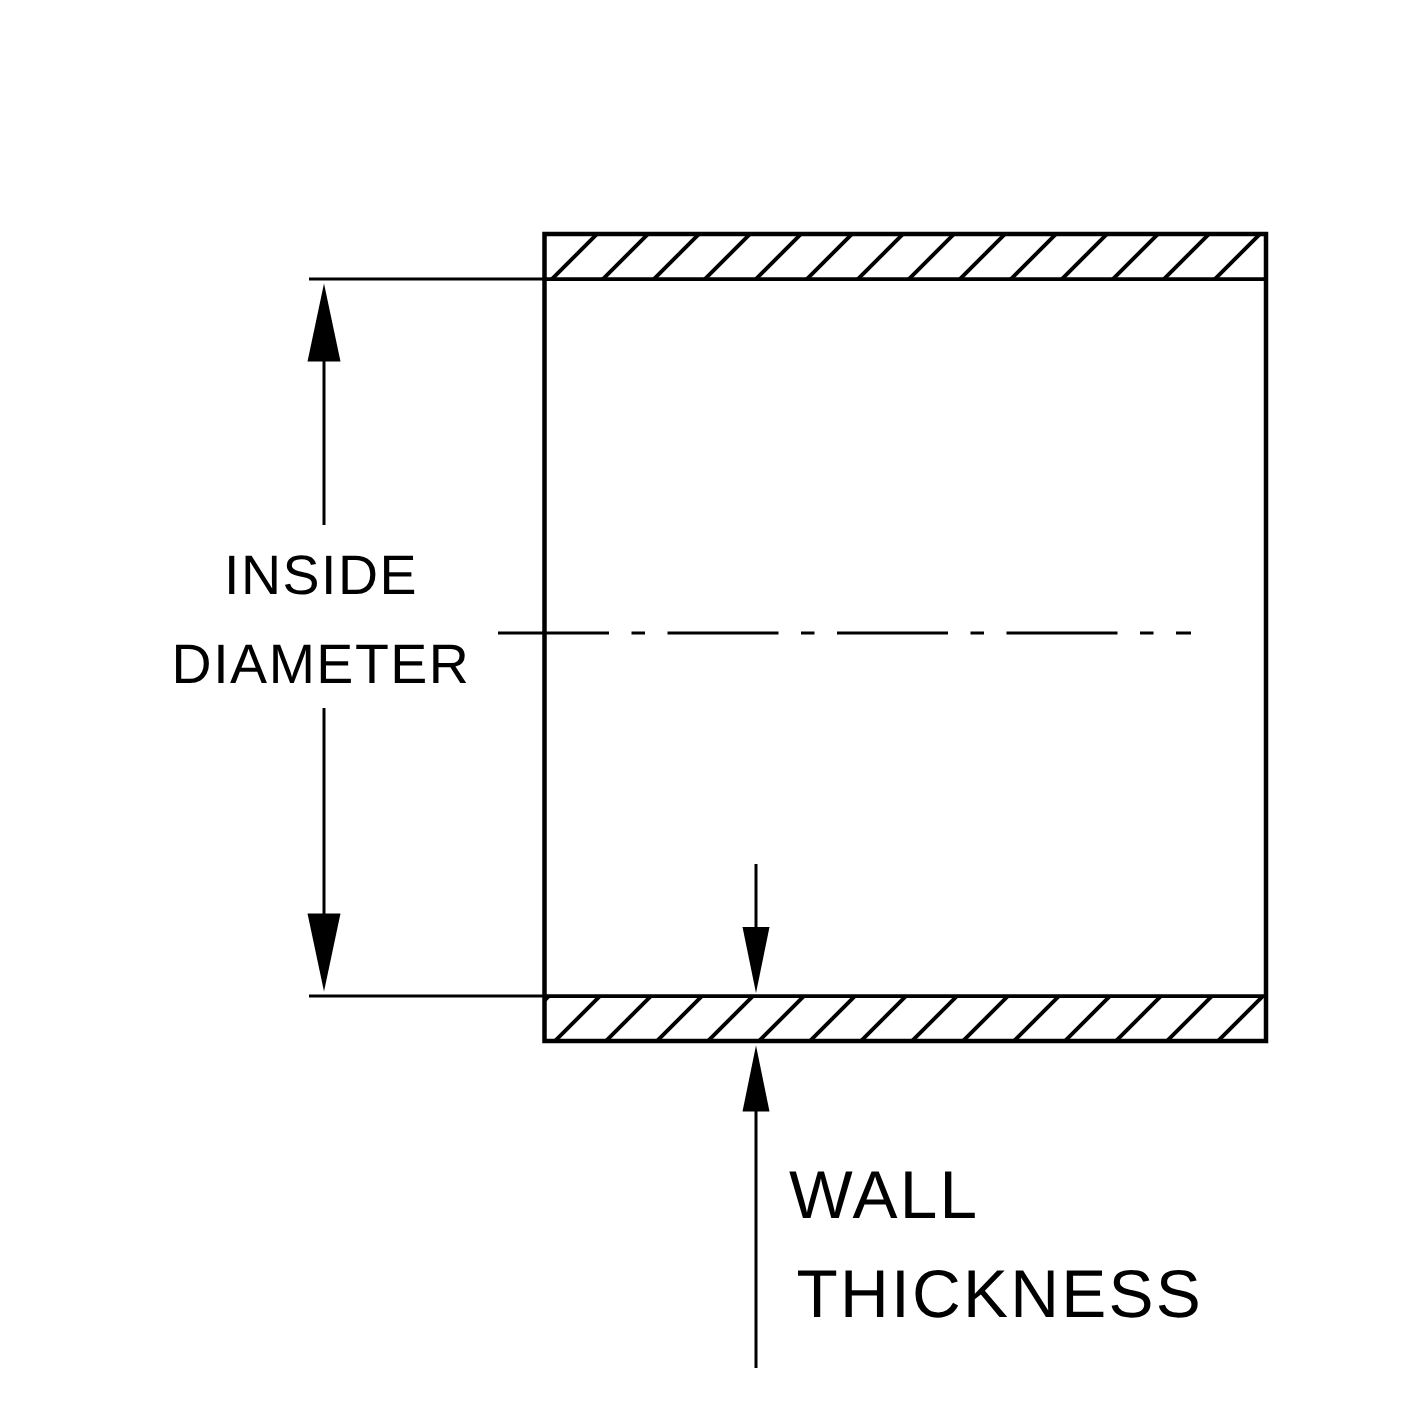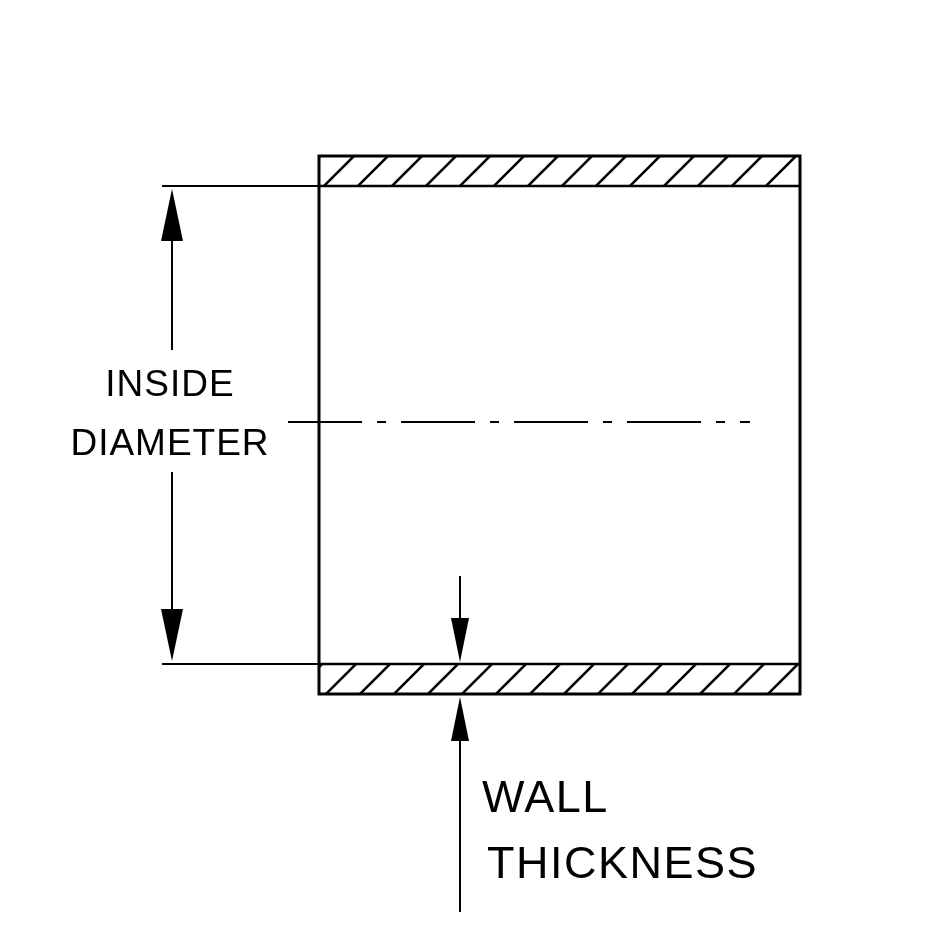--- a/index.html
+++ b/index.html
@@ -9,20 +9,21 @@
     width: 949px;
     height: 945px;
     overflow: hidden;
     font-family: "Liberation Sans", sans-serif;
   }
   .canvas {
     position: relative;
     width: 900px;
     height: 945px;
     background: #ffffff;
+    padding-left: 44px;
   }
   svg {
     display: block;
   }
   .stroke {
     stroke: #000000;
     fill: none;
   }
   .fill-black {
     fill: #000000;

